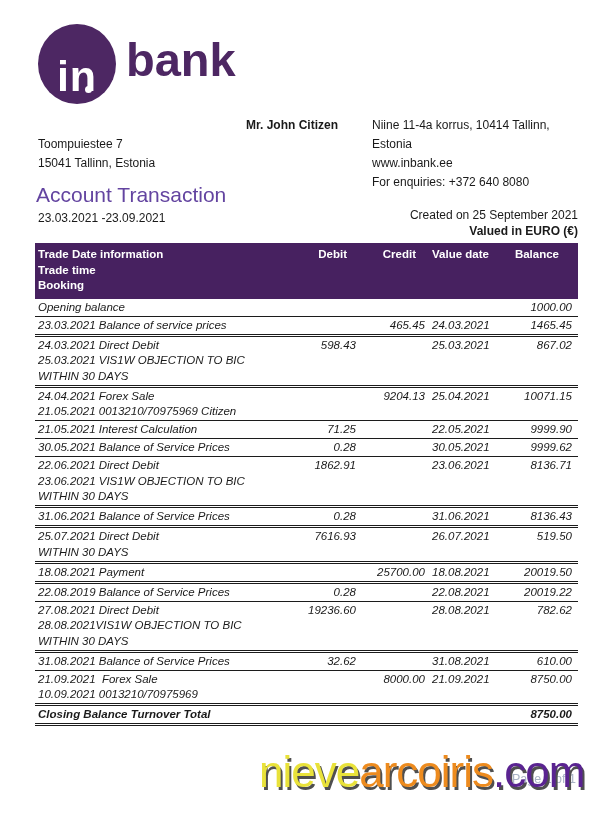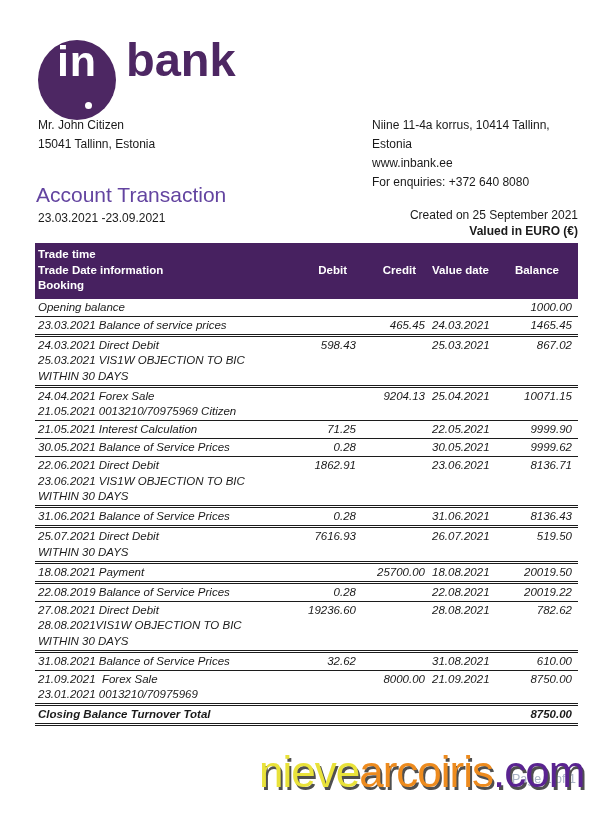--- a/index.html
+++ b/index.html
@@ -7,34 +7,34 @@
     --wm1:#e9e23a; --wm2:#ed8b1e; --wm3:#5a2391; --pagegray:#a9b3c6;
   }
   *{margin:0;padding:0;box-sizing:border-box;}
   html,body{background:#fff;}
   .page{
     position:relative;width:610px;height:818px;background:#ffffff;
     font-family:"Liberation Sans", sans-serif;color:var(--text);overflow:hidden;
   }
   
   .logo-circle{
-    position:absolute;left:38px;top:40px;width:78px;height:80px;border-radius:50%;
-    background:var(--brand);display:flex;align-items:flex-start;justify-content:center;
+    position:absolute;left:38px;top:24px;width:78px;height:80px;border-radius:50%;
+    background:var(--brand);display:flex;align-items:flex-end;justify-content:center;
   }
   .logo-in{color:#fff;font-size:43px;font-weight:bold;letter-spacing:1px;line-height:1;padding-bottom:6px;}
   .logo-dot{position:absolute;left:47px;top:62px;width:7px;height:7px;border-radius:50%;background:#fff;}
   .logo-word{
     position:absolute;left:126px;top:34px;font-size:47px;font-weight:bold;
     color:var(--brand);line-height:1.1;letter-spacing:0;
   }
   
   .addr{position:absolute;top:116px;font-size:12px;line-height:19px;}
   .addr.left{left:38px;width:300px;}
   .addr.right{left:372px;width:220px;}
-  .addr .bold-line{font-weight:normal;}
+  .addr .bold-line{font-weight:bold;text-align:right;}
   
   .title{position:absolute;left:36px;top:183px;font-size:21px;color:var(--title);}
   .period{position:absolute;left:38px;top:211px;font-size:12px;}
   .created{position:absolute;right:32px;top:208px;font-size:12px;text-align:left;}
   .valued{position:absolute;right:32px;top:224px;font-size:12px;font-weight:bold;text-align:right;}
   
   .ttable{position:absolute;left:35px;top:243px;width:543px;}
   .tline{display:grid;grid-template-columns:250px 71px 69px 75px 78px;line-height:15.5px;}
   .tcell{white-space:pre;overflow:visible;}
   .c-desc,.h-desc{padding-left:3px;}
@@ -70,51 +70,52 @@
 <div class="page">
 
   <div class="logo-circle">
     <span class="logo-in">in</span>
     <span class="logo-dot"></span>
   </div>
   <div class="logo-word">bank</div>
 
   <div class="addr left">
     <div class="bold-line">Mr. John Citizen</div>
+    <div>Toompuiestee 7</div>
     <div>15041 Tallinn, Estonia</div>
   </div>
 
   <div class="addr right">
     <div>Niine 11-4a korrus, 10414 Tallinn, Estonia</div>
     <div>www.inbank.ee</div>
     <div>For enquiries: +372 640 8080</div>
   </div>
 
   <div class="title">Account Transaction</div>
   <div class="period">23.03.2021 -23.09.2021</div>
   <div class="created">Created on 25 September 2021</div>
   <div class="valued">Valued in EURO (€)</div>
 
   <div class="ttable">
     <div class="thead">
-      <div class="tline">
-        <div class="tcell h-desc">Trade time</div>
-        <div class="tcell"></div>
-          <div class="tcell"></div>
-          <div class="tcell"></div>
-          <div class="tcell"></div>
-      </div>
       <div class="tline">
         <div class="tcell h-desc">Trade Date information</div>
         <div class="tcell h-debit">Debit</div>
         <div class="tcell h-credit">Credit</div>
         <div class="tcell h-vdate">Value date</div>
         <div class="tcell h-balance">Balance</div>
       </div>
       <div class="tline">
+        <div class="tcell h-desc">Trade time</div>
+        <div class="tcell"></div>
+          <div class="tcell"></div>
+          <div class="tcell"></div>
+          <div class="tcell"></div>
+      </div>
+      <div class="tline">
         <div class="tcell h-desc">Booking</div>
         <div class="tcell"></div>
           <div class="tcell"></div>
           <div class="tcell"></div>
           <div class="tcell"></div>
       </div>
     </div>
     <div class="tbody">
         <div class="trow sep-thin">
           <div class="tline">
@@ -291,21 +292,21 @@
         </div>
         <div class="trow sep-thick">
           <div class="tline">
             <div class="tcell c-desc">21.09.2021  Forex Sale</div>
             <div class="tcell c-debit"></div>
             <div class="tcell c-credit">8000.00</div>
             <div class="tcell c-vdate">21.09.2021</div>
             <div class="tcell c-balance">8750.00</div>
           </div>
           <div class="tline">
-            <div class="tcell c-desc">23.01.2021 0013210/70975969</div>
+            <div class="tcell c-desc">10.09.2021 0013210/70975969</div>
             <div class="tcell c-debit"></div>
             <div class="tcell c-credit"></div>
             <div class="tcell c-vdate"></div>
             <div class="tcell c-balance"></div>
           </div>
         </div>
         <div class="trow sep-thick bold-row">
           <div class="tline">
             <div class="tcell c-desc">Closing Balance Turnover Total</div>
             <div class="tcell c-debit"></div>

